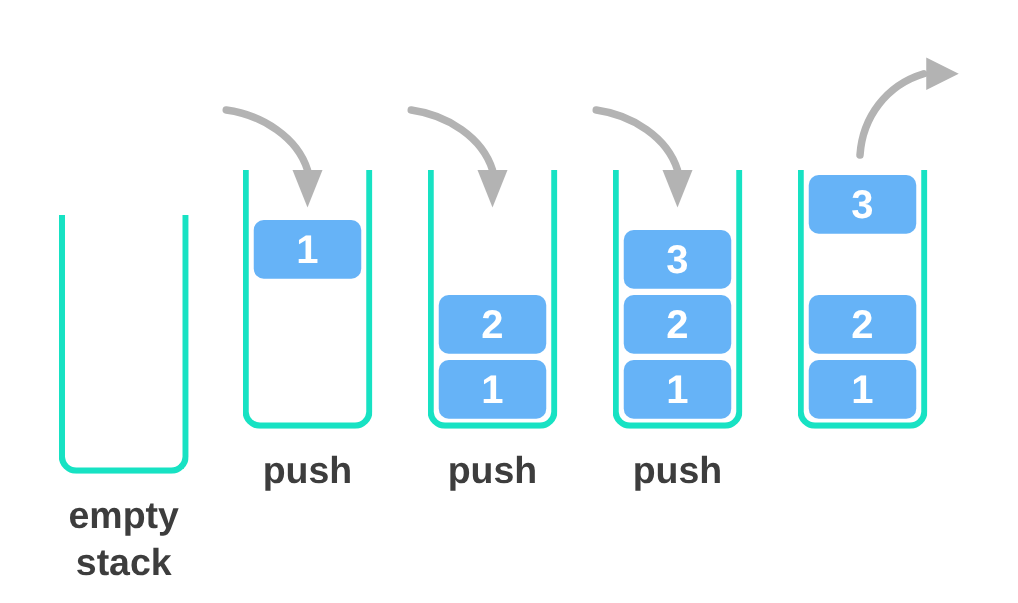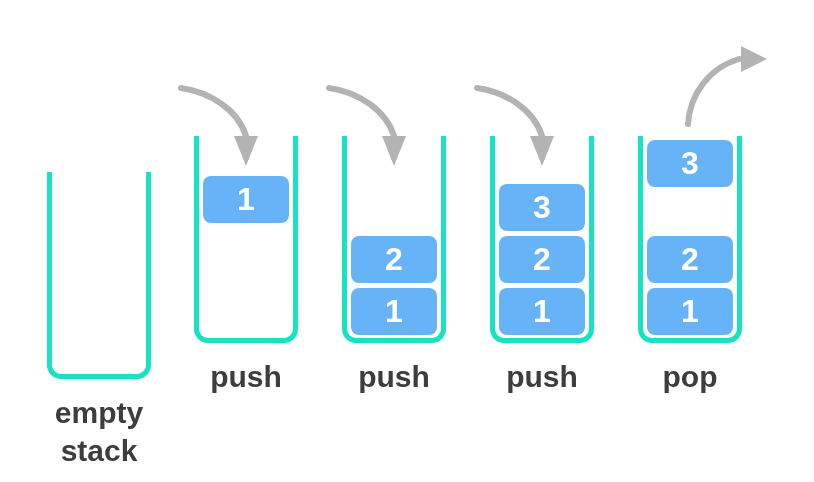--- a/index.html
+++ b/index.html
@@ -145,16 +145,15 @@
 
   <div class="stage stage-5">
     <svg class="arrow-svg pop-arrow" viewBox="0 0 92 86">
       <path class="arrow-stroke" d="M5,82 C7,52 26,26 56,17"></path>
       <polygon class="arrow-head" points="58,4 58,30 84,17"></polygon>
     </svg>
     <div class="container"></div>
     <div class="block pos-popped">3</div>
     <div class="block pos-mid">2</div>
     <div class="block pos-bottom">1</div>
-    <div class="stage-label">pop</div>
   </div>
 
 </div>
 
 </body></html>

